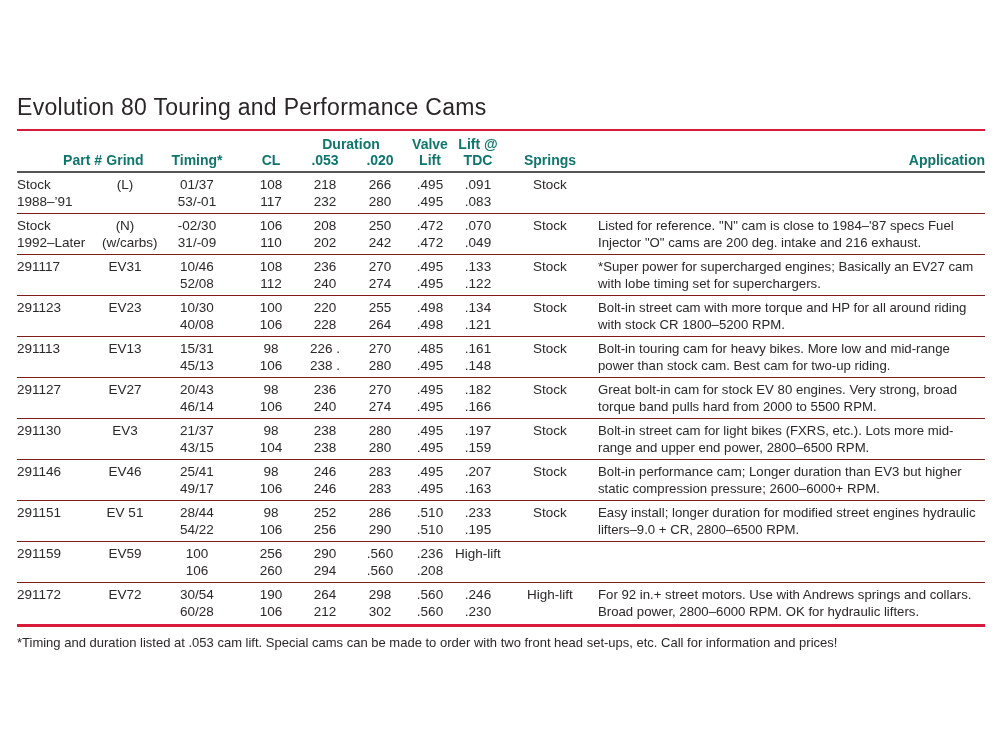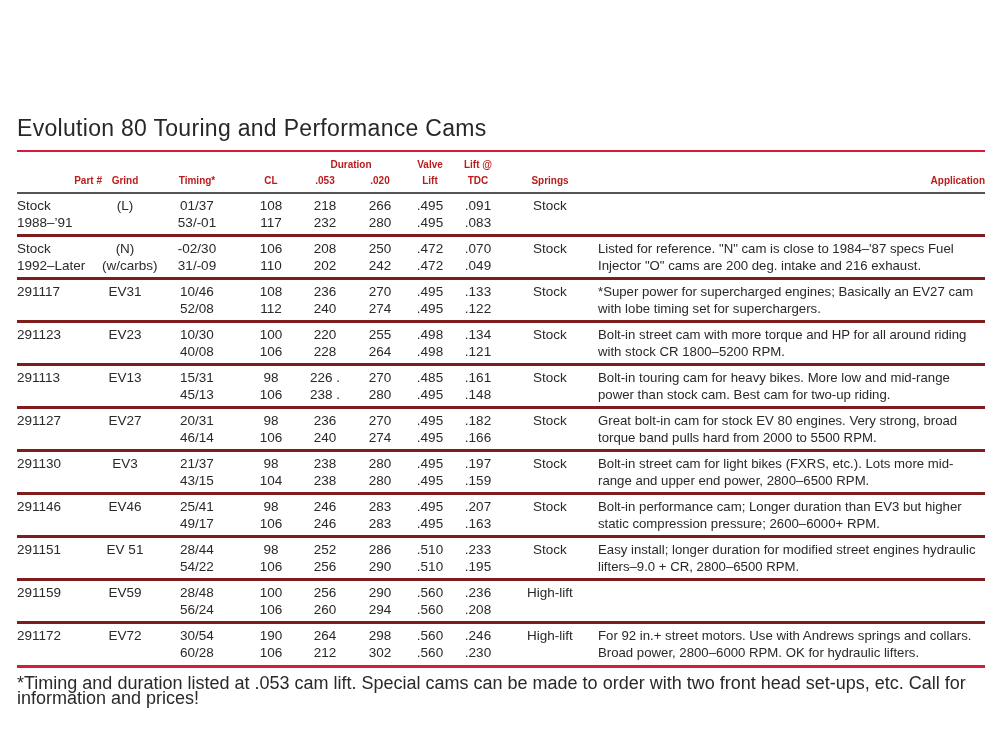--- a/index.html
+++ b/index.html
@@ -2,51 +2,51 @@
 <html><head>
 <meta charset="utf-8">
 <style>
   html,body{margin:0;padding:0;}
   body{
     width:1000px;height:750px;background:#ffffff;
     font-family:"Liberation Sans", sans-serif;color:#2b282a;
     -webkit-font-smoothing:antialiased;
   }
   .page{position:relative;width:1000px;height:750px;overflow:hidden;background:#fff;}
-  .content{position:absolute;left:17px;top:114px;width:968px;}
+  .content{position:absolute;left:17px;top:93px;width:968px;}
   .title{
     font-size:23px;font-weight:400;color:#2a2628;letter-spacing:.3px;
     margin:0 0 8px 0;line-height:28px;
   }
   .rule-red{height:2px;background:#da1a3b;}
   .rule-red-bottom{height:3px;background:#da1a3b;margin-top:1px;}
 
   .grid{display:grid;grid-template-columns:85px 46px 98px 50px 58px 52px 48px 48px 96px 1fr;}
 
   .header{margin-top:5px;padding-bottom:3px;border-bottom:2px solid #555458;}
   .header .hcell{
-    font-size:10px;font-weight:bold;color:#b91c1c;line-height:16px;
+    font-size:14px;font-weight:bold;color:#0f766e;line-height:16px;
     text-align:center;white-space:nowrap;
   }
   .header .left{text-align:right;}
   .r1{grid-row:1;} .r2{grid-row:2;}
   .c1{grid-column:1;} .c2{grid-column:2;} .c3{grid-column:3;} .c4{grid-column:4;}
   .c5{grid-column:5;} .c6{grid-column:6;} .c7{grid-column:7;} .c8{grid-column:8;}
   .c9{grid-column:9;} .c10{grid-column:10;}
   .cspan56{grid-column:5 / span 2;}
 
-  .row{padding:3px 0 3px 0;border-bottom:3px solid #7f1d1d;}
+  .row{padding:3px 0 3px 0;border-bottom:1px solid #7f1d1d;}
   .row:last-child{border-bottom:none;}
   .cell{font-size:13.5px;line-height:17px;}
   .cell .ln{white-space:nowrap;}
   .a-left{text-align:left;}
   .a-center{text-align:center;}
   .c-app{font-size:13.2px;line-height:17px;padding-right:2px;}
 
-  .footnote{margin-top:8px;font-size:18px;line-height:15px;color:#2b282a;}
+  .footnote{margin-top:8px;font-size:13px;line-height:15px;color:#2b282a;}
 </style>
 </head>
 <body>
 
 <div class="page">
   <div class="content">
 
     <h1 class="title">Evolution 80 Touring and Performance Cams</h1>
     <div class="rule-red"></div>
 
@@ -250,21 +250,21 @@
           <div class="cell c-app a-left">Bolt-in touring cam for heavy bikes. More low and mid-range power than stock cam. Best cam for two-up riding.</div>
         </div>
         <div class="grid row">
           <div class="cell a-left">
             <div class="ln">291127</div>
           </div>
           <div class="cell a-center">
             <div class="ln">EV27</div>
           </div>
           <div class="cell a-center">
-            <div class="ln">20/31</div>
+            <div class="ln">20/43</div>
             <div class="ln">46/14</div>
           </div>
           <div class="cell a-center">
             <div class="ln">98</div>
             <div class="ln">106</div>
           </div>
           <div class="cell a-center">
             <div class="ln">236</div>
             <div class="ln">240</div>
           </div>
@@ -394,24 +394,20 @@
           <div class="cell c-app a-left">Easy install; longer duration for modified street engines hydraulic lifters–9.0 + CR, 2800–6500 RPM.</div>
         </div>
         <div class="grid row">
           <div class="cell a-left">
             <div class="ln">291159</div>
           </div>
           <div class="cell a-center">
             <div class="ln">EV59</div>
           </div>
           <div class="cell a-center">
-            <div class="ln">28/48</div>
-            <div class="ln">56/24</div>
-          </div>
-          <div class="cell a-center">
             <div class="ln">100</div>
             <div class="ln">106</div>
           </div>
           <div class="cell a-center">
             <div class="ln">256</div>
             <div class="ln">260</div>
           </div>
           <div class="cell a-center">
             <div class="ln">290</div>
             <div class="ln">294</div>

